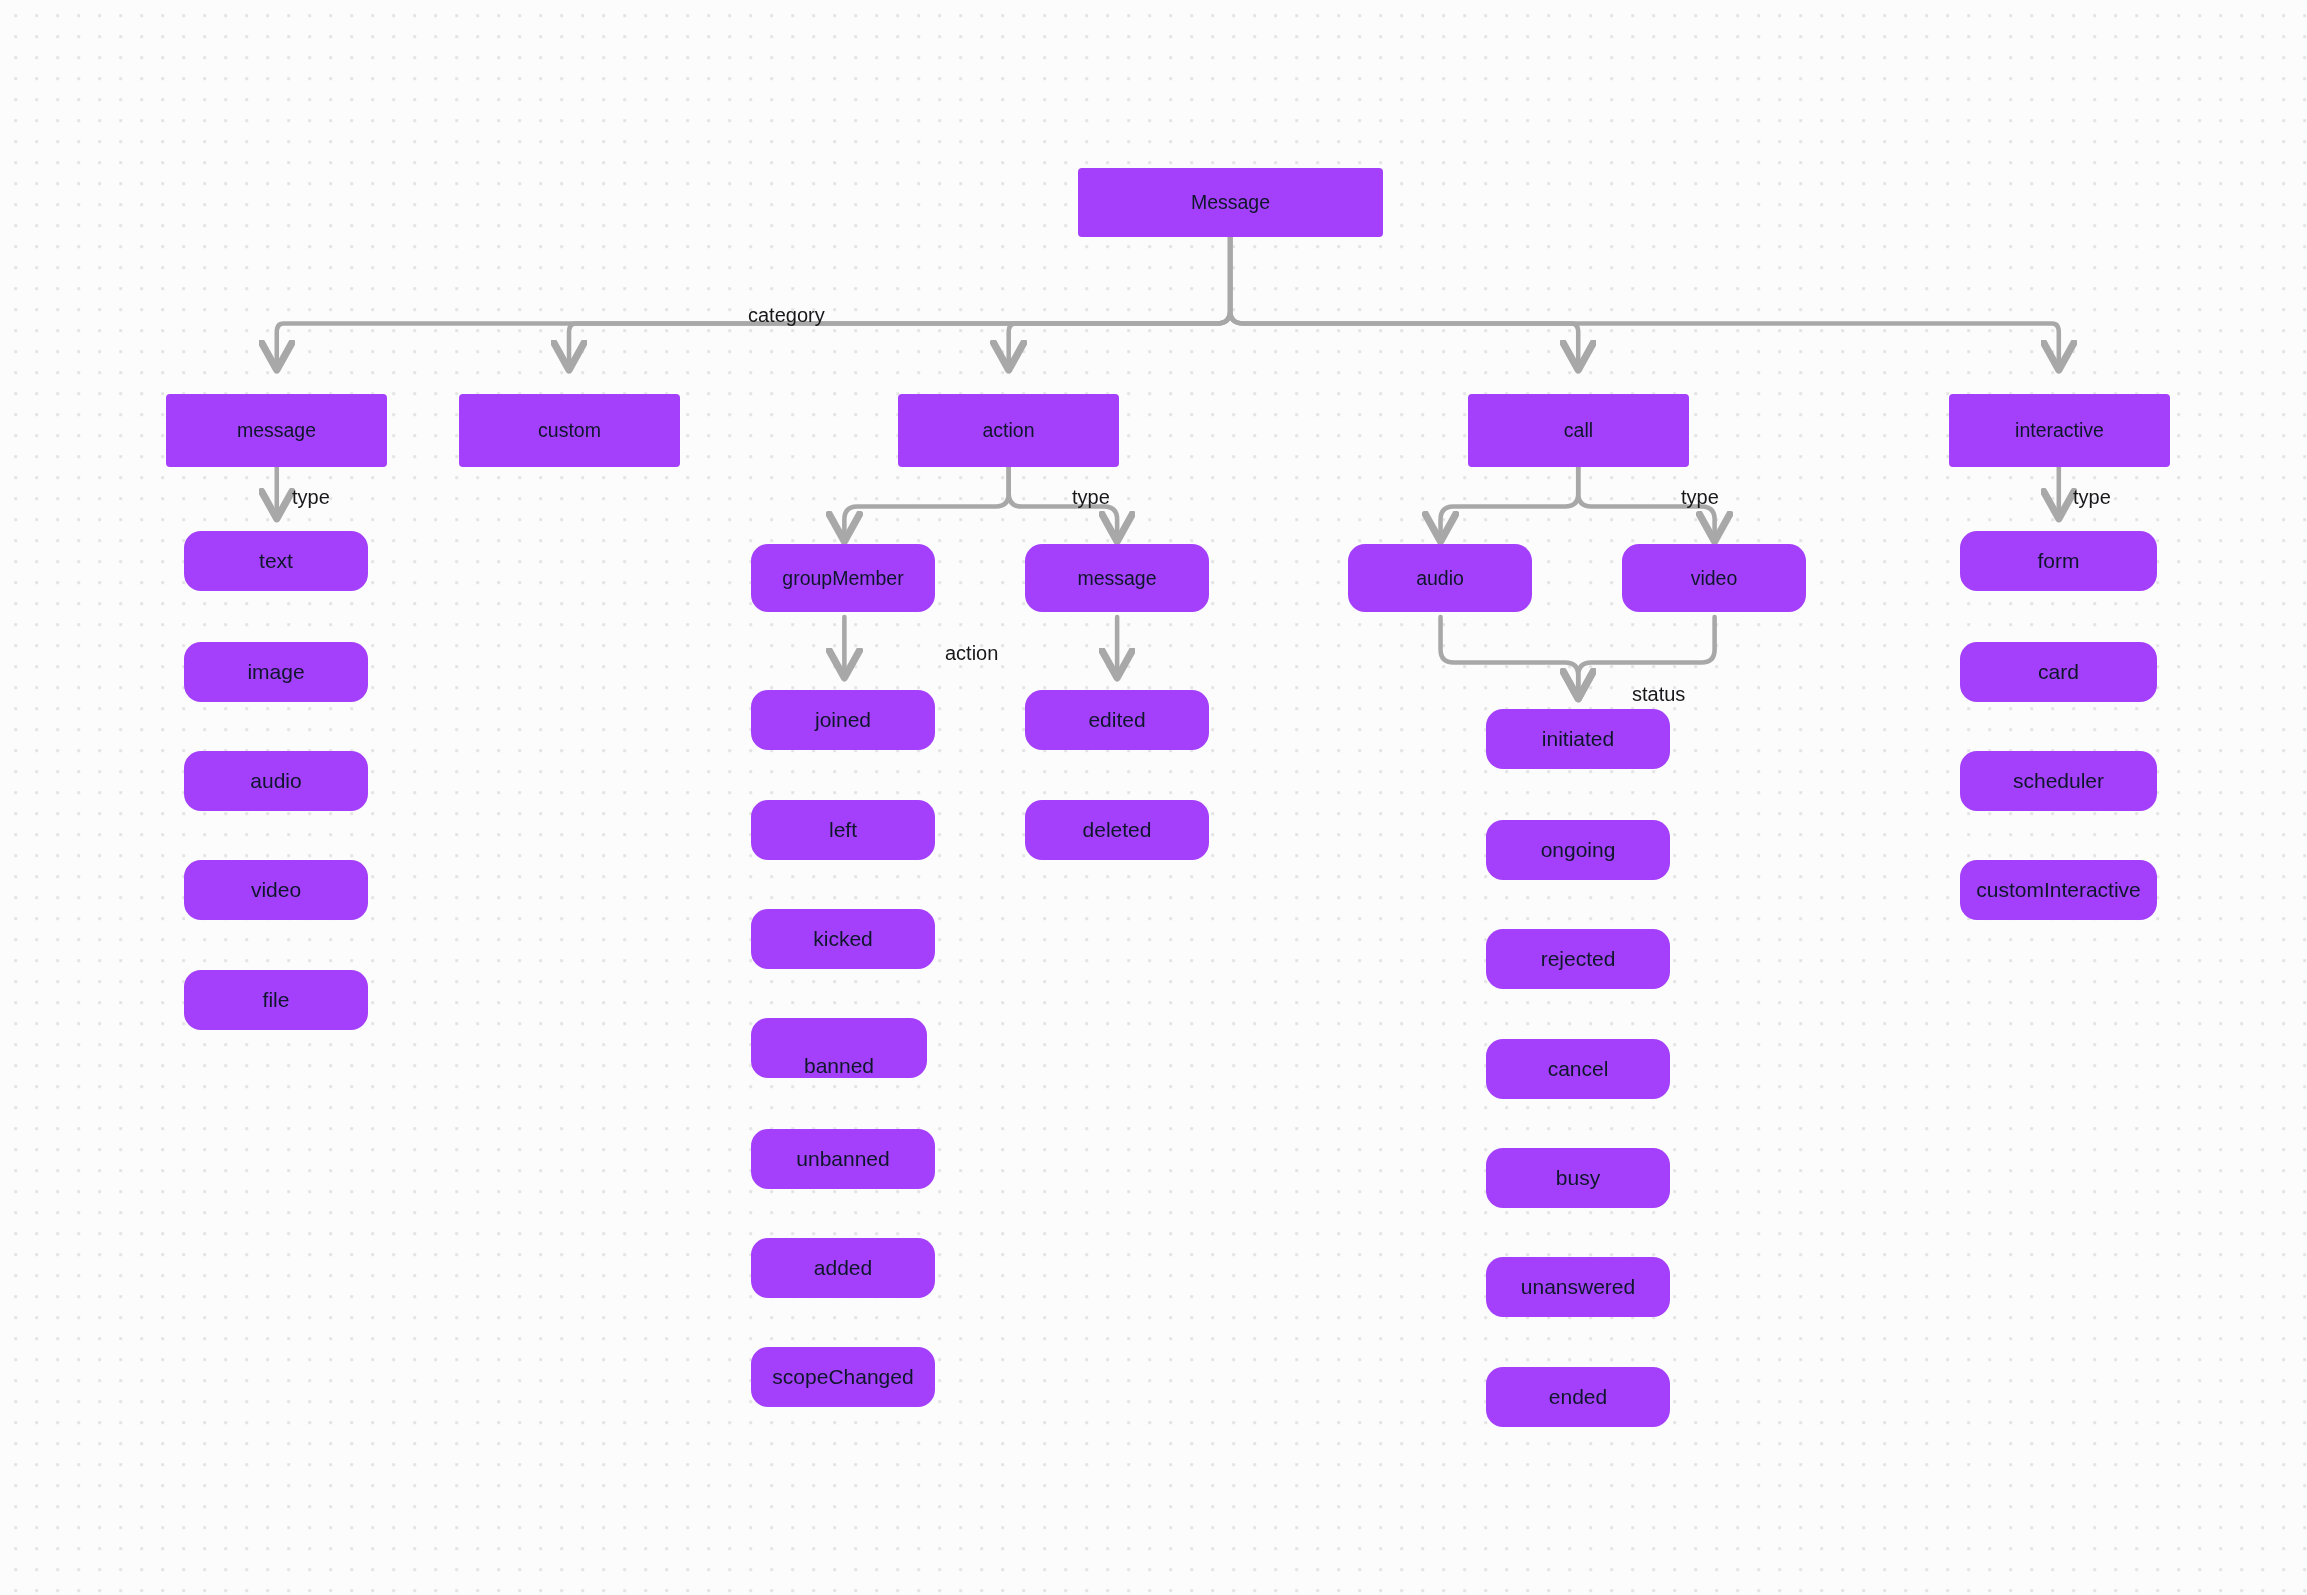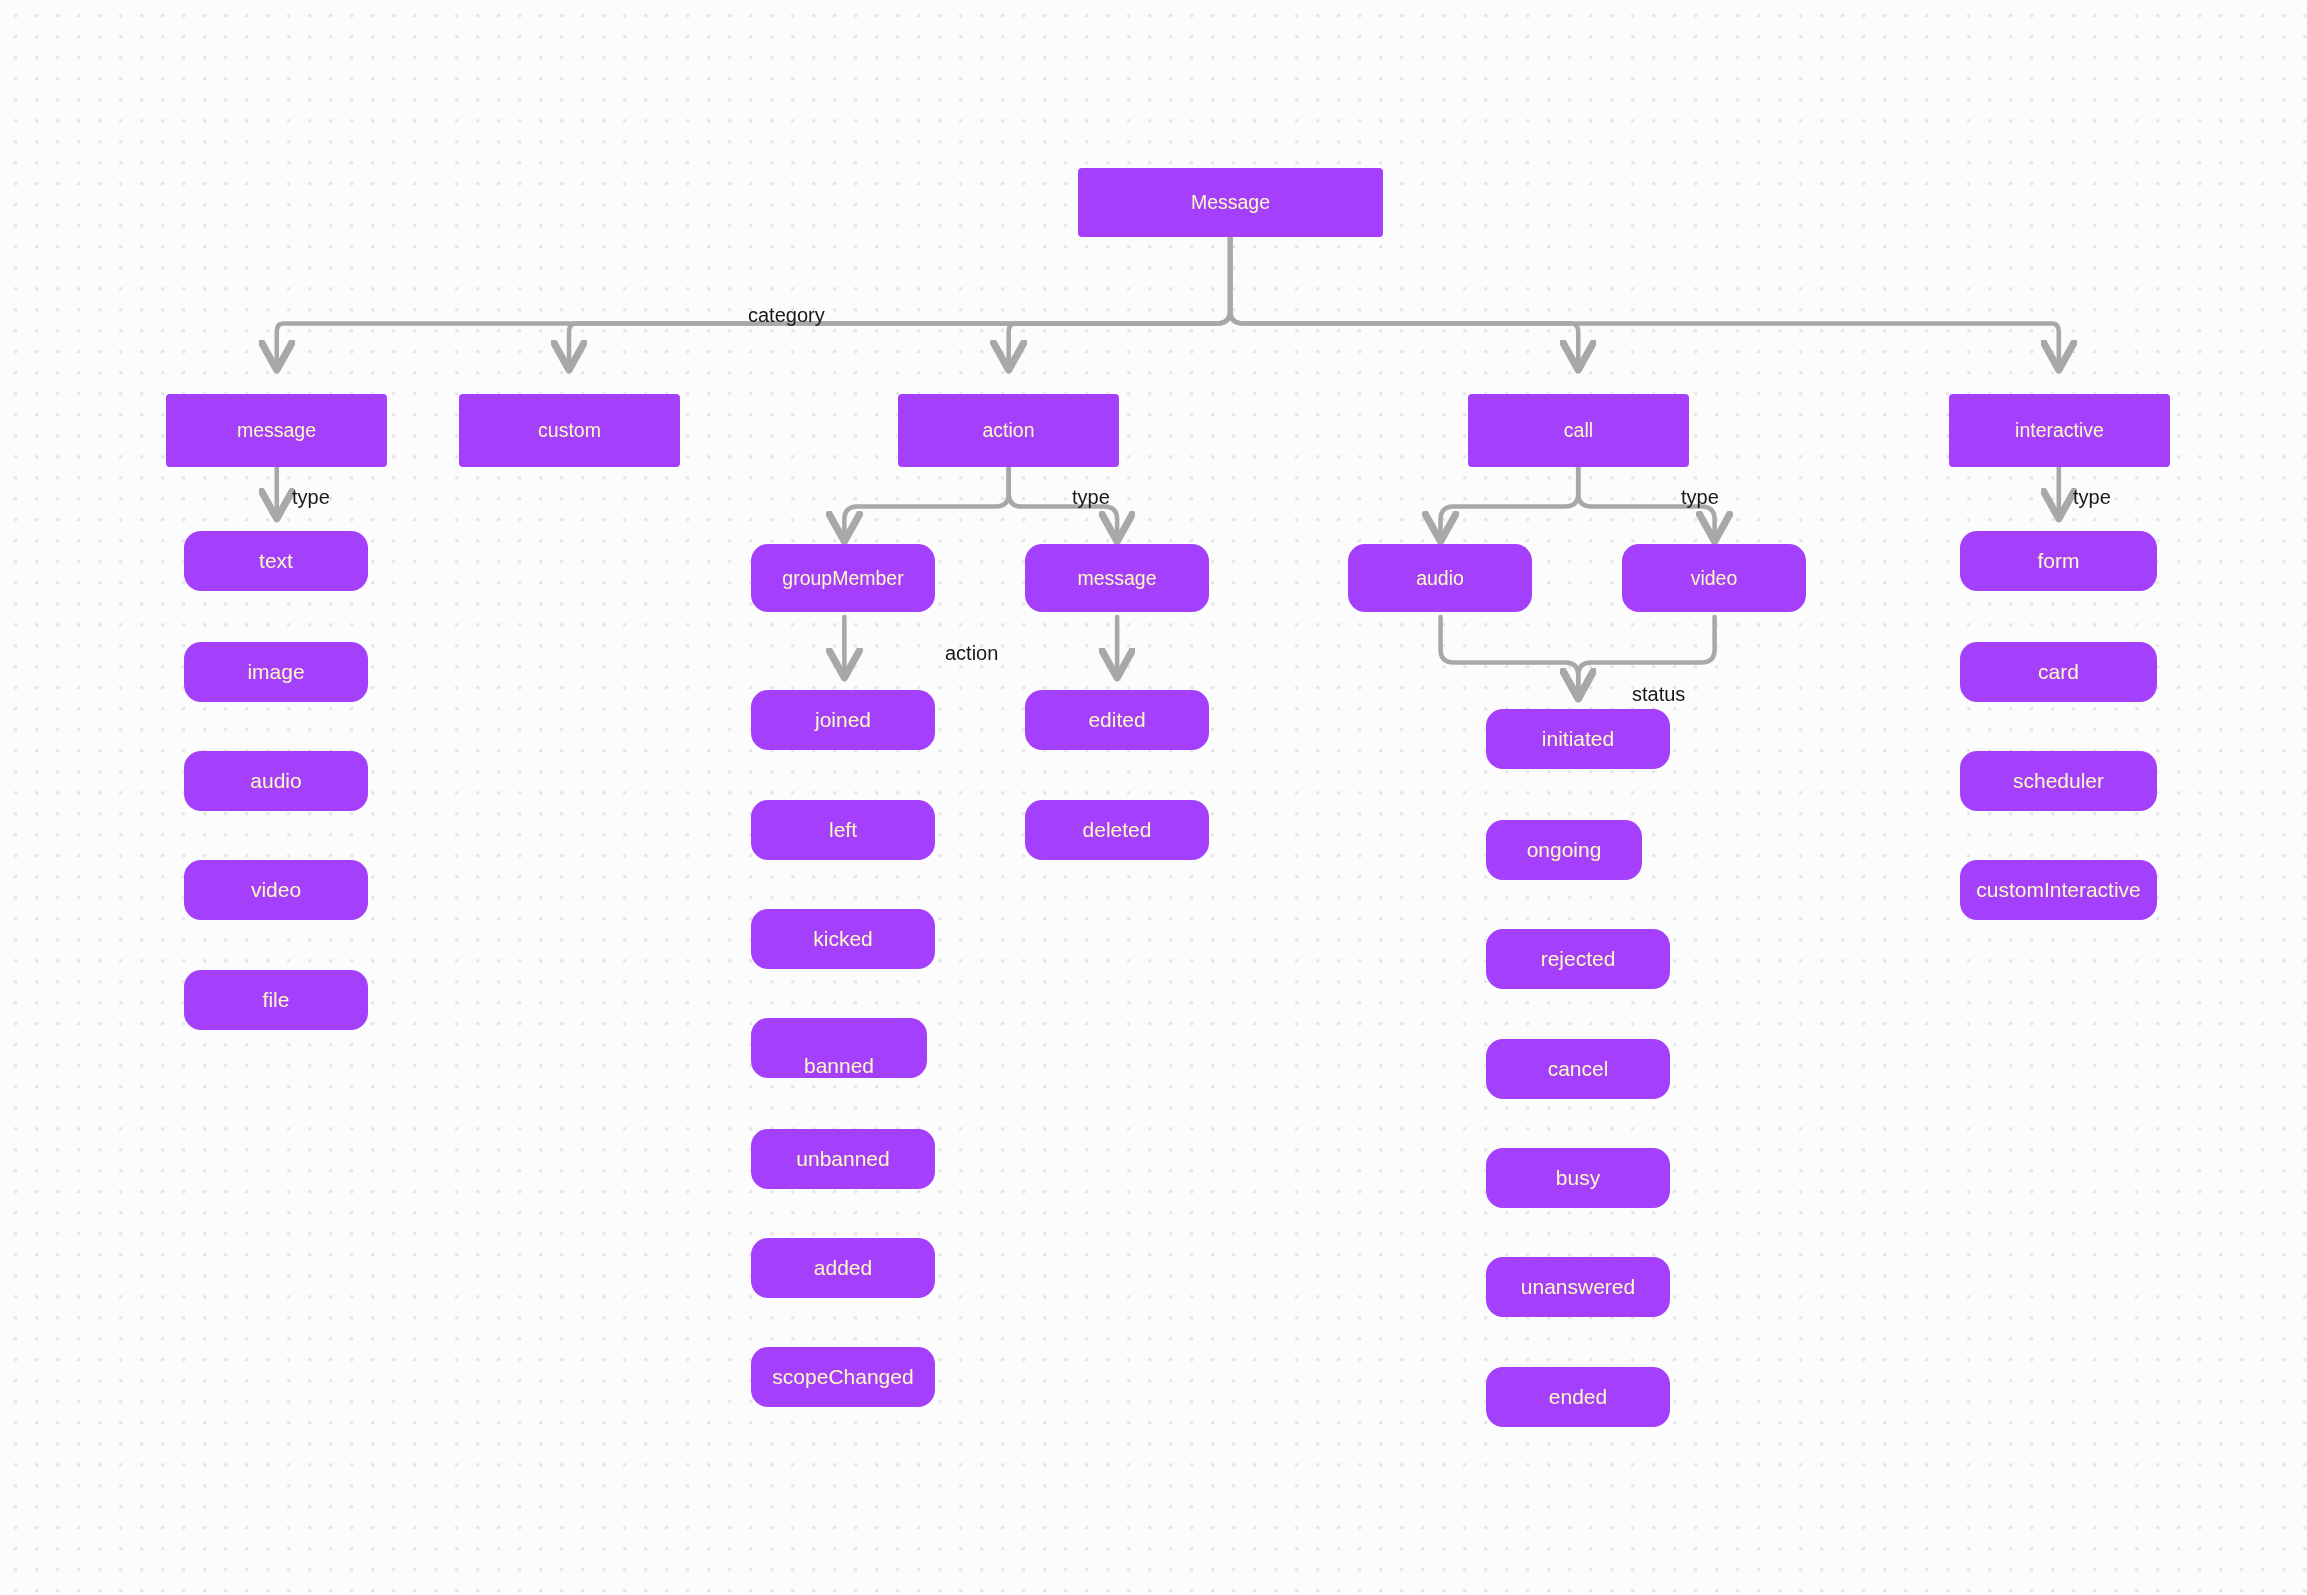--- a/index.html
+++ b/index.html
@@ -28,21 +28,21 @@
     position: absolute;
     left: 0;
     top: 0;
     width: 2307px;
     height: 1595px;
     pointer-events: none;
   }
   .node {
     position: absolute;
     background: #a43ffb;
-    color: #fef9c3;
+    color: #0f172a;
     display: flex;
     align-items: center;
     justify-content: center;
     box-sizing: border-box;
     text-align: center;
     line-height: 1.15;
     white-space: nowrap;
     user-select: none;
   }
   .node.root {
@@ -182,21 +182,21 @@
   <div class="node mid" style="left:1348px; top:544px; width:184px; height:68px;">
     <span>audio</span>
   </div>
   <div class="node mid" style="left:1622px; top:544px; width:184px; height:68px;">
     <span>video</span>
   </div>
 
   <div class="node leaf" style="left:1486px; top:709px; width:184px; height:60px;">
     <span>initiated</span>
   </div>
-  <div class="node leaf" style="left:1486px; top:820px; width:156px; height:60px;">
+  <div class="node leaf" style="left:1486px; top:820px; width:184px; height:60px;">
     <span>ongoing</span>
   </div>
   <div class="node leaf" style="left:1486px; top:929px; width:184px; height:60px;">
     <span>rejected</span>
   </div>
   <div class="node leaf" style="left:1486px; top:1039px; width:184px; height:60px;">
     <span>cancel</span>
   </div>
   <div class="node leaf" style="left:1486px; top:1148px; width:184px; height:60px;">
     <span>busy</span>

